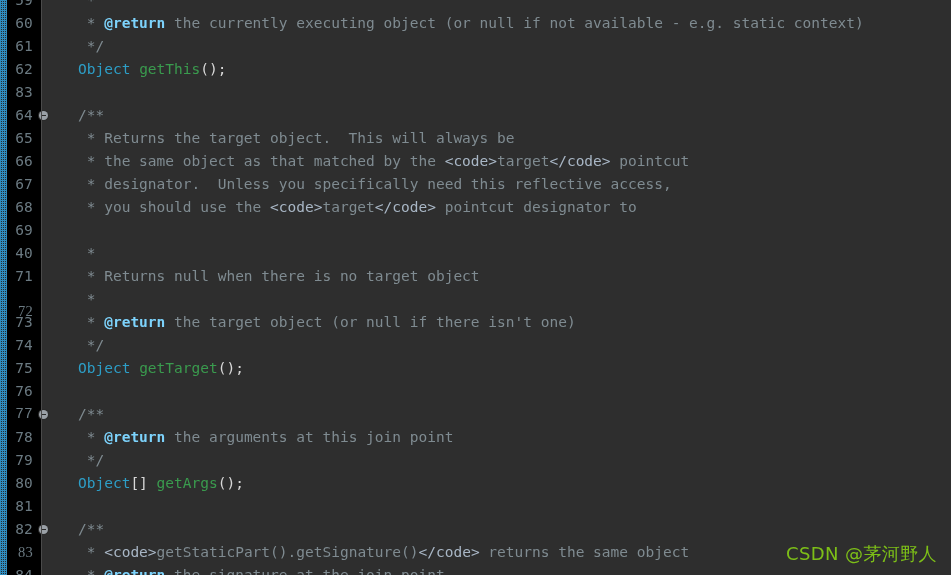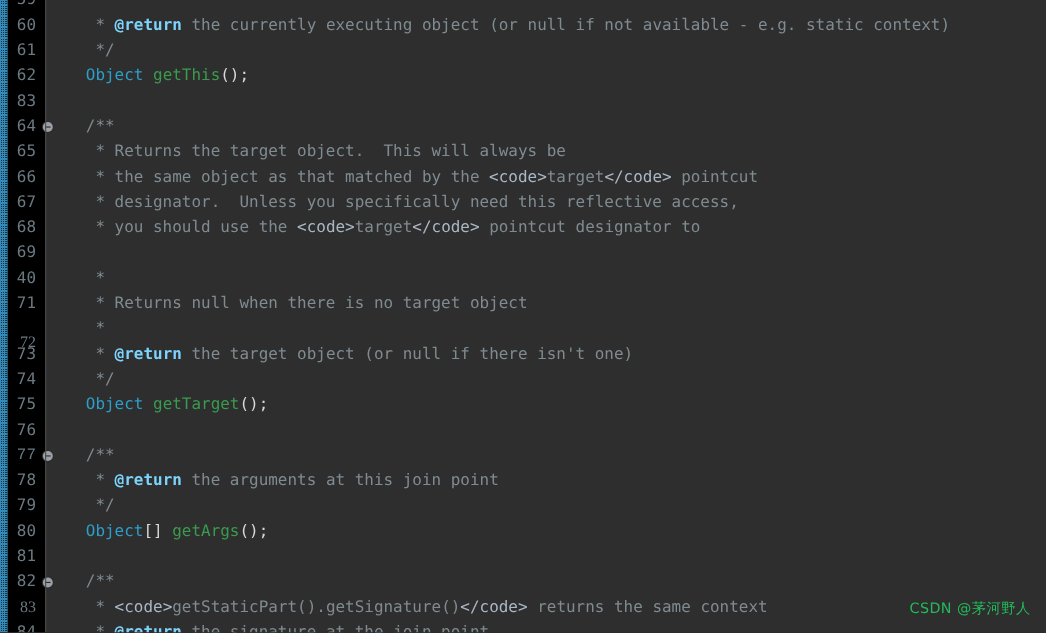--- a/index.html
+++ b/index.html
@@ -99,23 +99,23 @@
   .tag   { color: #3d7fa8; }                 
   .at    { color: #7dd3fc; font-weight: bold; } 
   .type  { color: #2d9ec7; }                 
   .meth  { color: #3a9b4e; }                 
   .pnc   { color: #d8d8d8; }                 
 
   
   #watermark {
     position: absolute;
     right: 14px; bottom: 10px;
-    color: #22c55e;
+    color: #84cc16;
     font-family: "DejaVu Sans", "Liberation Sans", sans-serif;
-    font-size: 13px;
+    font-size: 18px;
     letter-spacing: .4px;
     white-space: pre;
     opacity: .92;
   }
 </style>
 </head>
 <body>
 
 <div id="editor">
 
@@ -223,19 +223,19 @@
       <div class="code-row" style="top: 311px;"><span class="c"> * </span><span class="at">@return</span><span class="c"> the target object (or null if there isn't one)</span></div>
       <div class="code-row" style="top: 334px;"><span class="cd"> */</span></div>
       <div class="code-row" style="top: 357px;"><span class="type">Object</span><span class="pnc"> </span><span class="meth">getTarget</span><span class="pnc">();</span></div>
       <div class="code-row" style="top: 380px;"></div>
       <div class="code-row" style="top: 403px;"><span class="cd">/**</span></div>
       <div class="code-row" style="top: 426px;"><span class="c"> * </span><span class="at">@return</span><span class="c"> the arguments at this join point</span></div>
       <div class="code-row" style="top: 449px;"><span class="cd"> */</span></div>
       <div class="code-row" style="top: 472px;"><span class="type">Object</span><span class="pnc">[] </span><span class="meth">getArgs</span><span class="pnc">();</span></div>
       <div class="code-row" style="top: 495px;"></div>
       <div class="code-row" style="top: 518px;"><span class="cd">/**</span></div>
-      <div class="code-row" style="top: 541px;"><span class="c"> * </span><span class="tag">&lt;code&gt;</span><span class="c">getStaticPart().getSignature()</span><span class="tag">&lt;/code&gt;</span><span class="c"> returns the same context</span></div>
+      <div class="code-row" style="top: 541px;"><span class="c"> * </span><span class="tag">&lt;code&gt;</span><span class="c">getStaticPart().getSignature()</span><span class="tag">&lt;/code&gt;</span><span class="c"> returns the same object</span></div>
       <div class="code-row" style="top: 564px;"><span class="c"> * </span><span class="at">@return</span><span class="c"> the signature at the join point.</span></div>
     </div>
 
   <div id="watermark">CSDN @茅河野人</div>
 
 </div>
 
 </body></html>

